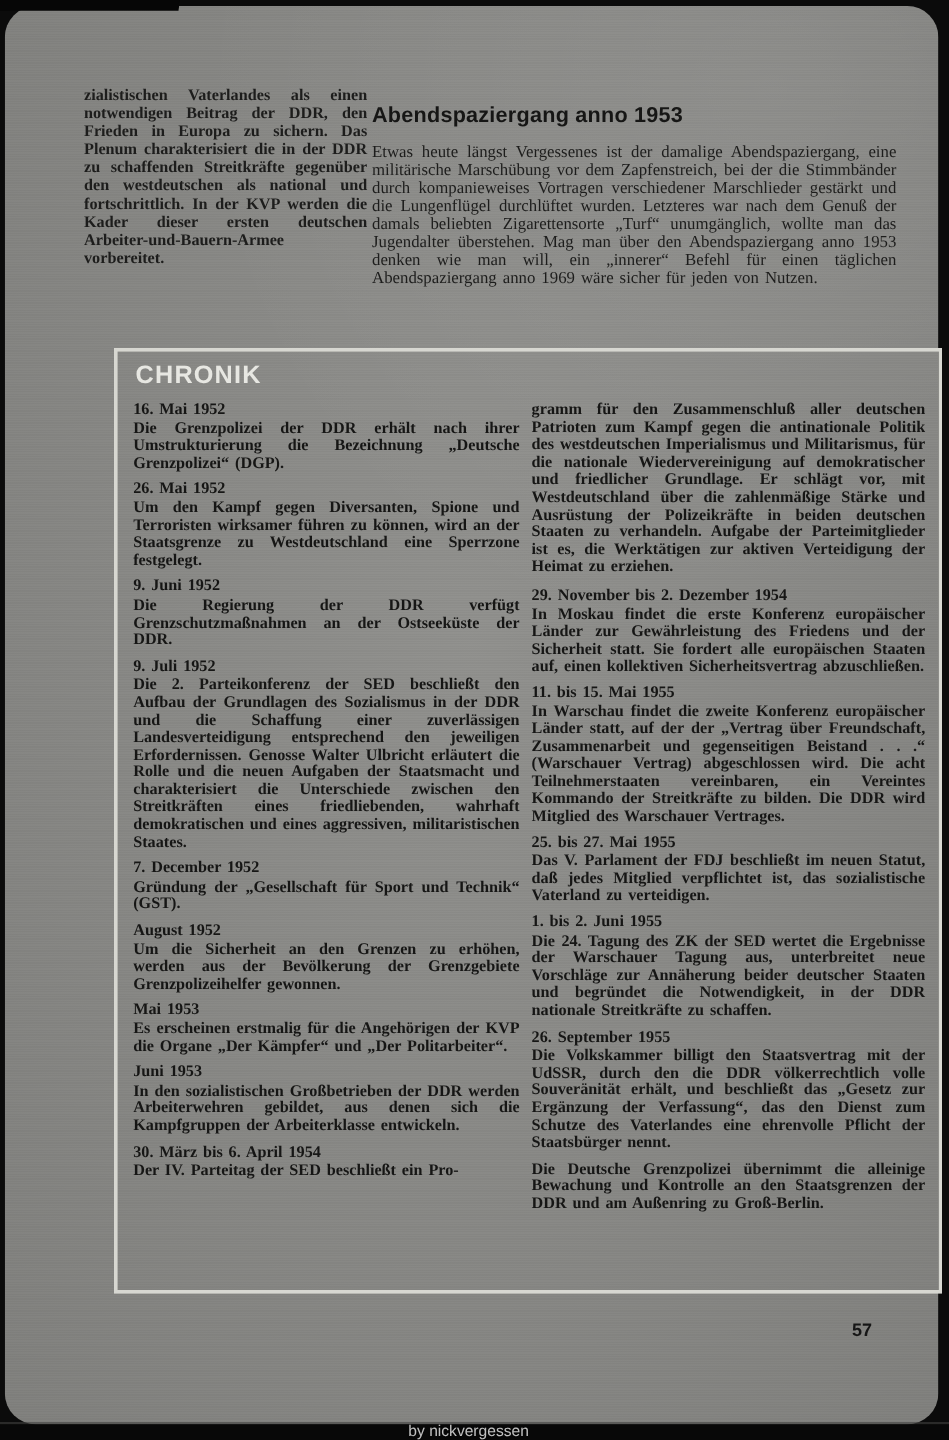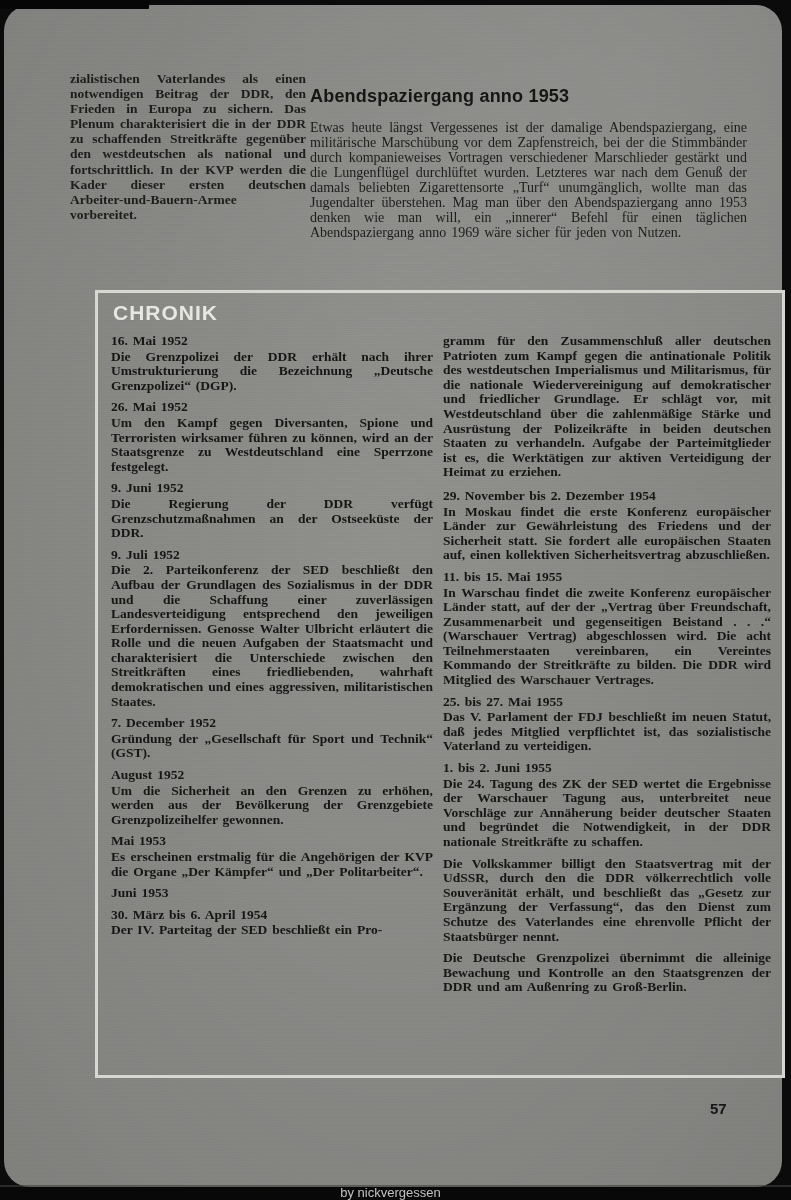--- a/index.html
+++ b/index.html
@@ -144,20 +144,21 @@
     <div class="entry-text">Um die Sicherheit an den Grenzen zu erhöhen, werden aus der Bevölkerung der Grenzgebiete Grenzpolizeihelfer gewonnen.</div>
   </div>
 
   <div class="entry">
     <div class="entry-date">Mai 1953</div>
     <div class="entry-text">Es erscheinen erstmalig für die Angehörigen der KVP die Organe „Der Kämpfer“ und „Der Politarbeiter“.</div>
   </div>
 
   <div class="entry">
     <div class="entry-date">Juni 1953</div>
+    <div class="entry-text">In den sozialistischen Großbetrieben der DDR werden Arbeiterwehren gebildet, aus denen sich die Kampfgruppen der Arbeiterklasse entwickeln.</div>
   </div>
 
   <div class="entry">
     <div class="entry-date">30. März bis 6. April 1954</div>
     <div class="entry-text">Der IV. Parteitag der SED beschließt ein Pro-</div>
   </div>
 </div>
       <div class="chronik-col right">
         <div class="lead-par entry-text">gramm für den Zusammenschluß aller deutschen Patrioten zum Kampf gegen die antinationale Politik des westdeutschen Imperialismus und Militarismus, für die nationale Wiedervereinigung auf demokratischer und friedlicher Grundlage. Er schlägt vor, mit Westdeutschland über die zahlenmäßige Stärke und Ausrüstung der Polizeikräfte in beiden deutschen Staaten zu verhandeln. Aufgabe der Parteimitglieder ist es, die Werktätigen zur aktiven Verteidigung der Heimat zu erziehen.</div>
 
@@ -175,20 +176,21 @@
     <div class="entry-date">25. bis 27. Mai 1955</div>
     <div class="entry-text">Das V. Parlament der FDJ beschließt im neuen Statut, daß jedes Mitglied verpflichtet ist, das sozialistische Vaterland zu verteidigen.</div>
   </div>
 
   <div class="entry">
     <div class="entry-date">1. bis 2. Juni 1955</div>
     <div class="entry-text">Die 24. Tagung des ZK der SED wertet die Ergebnisse der Warschauer Tagung aus, unterbreitet neue Vorschläge zur Annäherung beider deutscher Staaten und begründet die Notwendigkeit, in der DDR nationale Streitkräfte zu schaffen.</div>
   </div>
 
   <div class="entry">
+    <div class="entry-date">26. September 1955</div>
     <div class="entry-text">Die Volkskammer billigt den Staatsvertrag mit der UdSSR, durch den die DDR völkerrechtlich volle Souveränität erhält, und beschließt das „Gesetz zur Ergänzung der Verfassung“, das den Dienst zum Schutze des Vaterlandes eine ehrenvolle Pflicht der Staatsbürger nennt.</div>
   </div>
 
   <div class="entry">
     <div class="entry-text">Die Deutsche Grenzpolizei übernimmt die alleinige Bewachung und Kontrolle an den Staatsgrenzen der DDR und am Außenring zu Groß-Berlin.</div>
   </div>
 </div>
     </div>
   </div>
 

